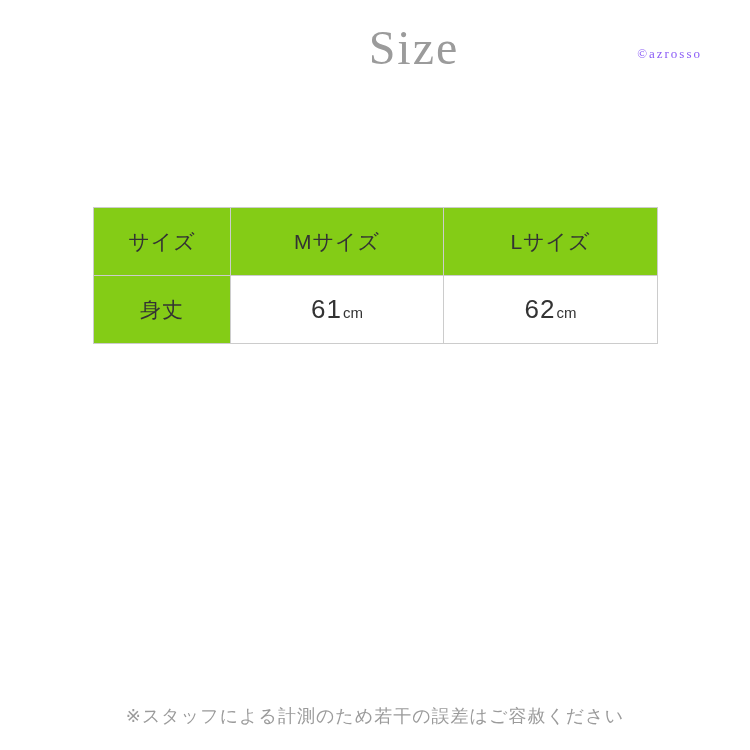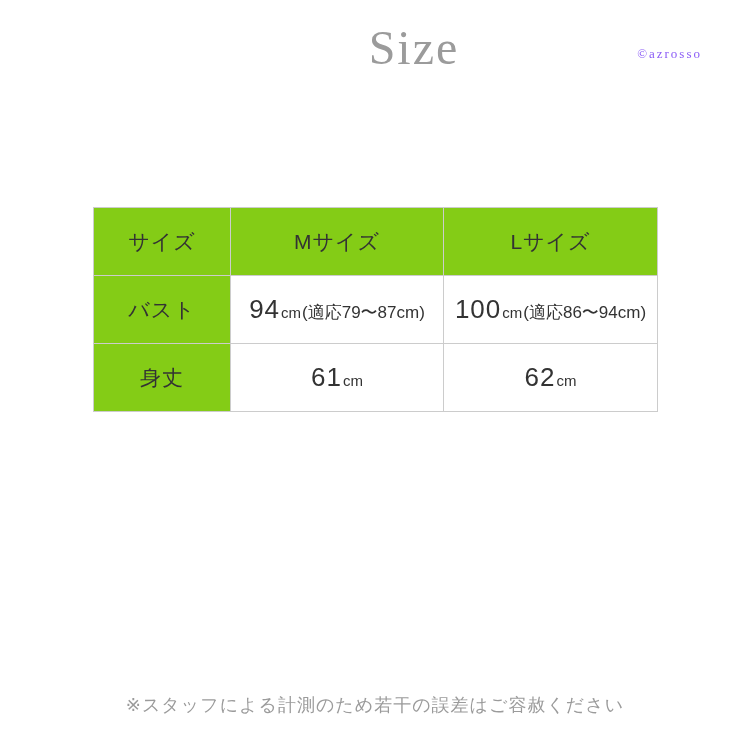--- a/index.html
+++ b/index.html
@@ -66,21 +66,21 @@
   }
   .size-table td {
     background: #ffffff;
     white-space: nowrap;
   }
   .num  { font-size: 26px; letter-spacing: 1px; }
   .unit { font-size: 15px; margin-left: 1px; letter-spacing: 0; }
   .note { font-size: 17px; margin-left: 1px; letter-spacing: 0; }
   .footnote {
     position: absolute;
-    bottom: 33px;
+    bottom: 22px;
     left: 0;
     width: 100%;
     text-align: center;
     font-size: 18px;
     color: #9b9b9b;
     letter-spacing: 1px;
   }
 </style>
 </head>
 <body>
@@ -96,29 +96,20 @@
   </colgroup>
   <thead>
     <tr>
       <th>サイズ</th>
       <th>Mサイズ</th>
       <th>Lサイズ</th>
     </tr>
   </thead>
   <tbody>
     <tr>
-      <th>バスト</th>
-      <td>
-        <span class="num">94</span><span class="unit">cm</span><span class="note">(適応79〜87cm)</span>
-      </td>
-      <td>
-        <span class="num">100</span><span class="unit">cm</span><span class="note">(適応86〜94cm)</span>
-      </td>
-    </tr>
-    <tr>
       <th>身丈</th>
       <td>
         <span class="num">61</span><span class="unit">cm</span>
       </td>
       <td>
         <span class="num">62</span><span class="unit">cm</span>
       </td>
     </tr>
   </tbody>
 </table>

